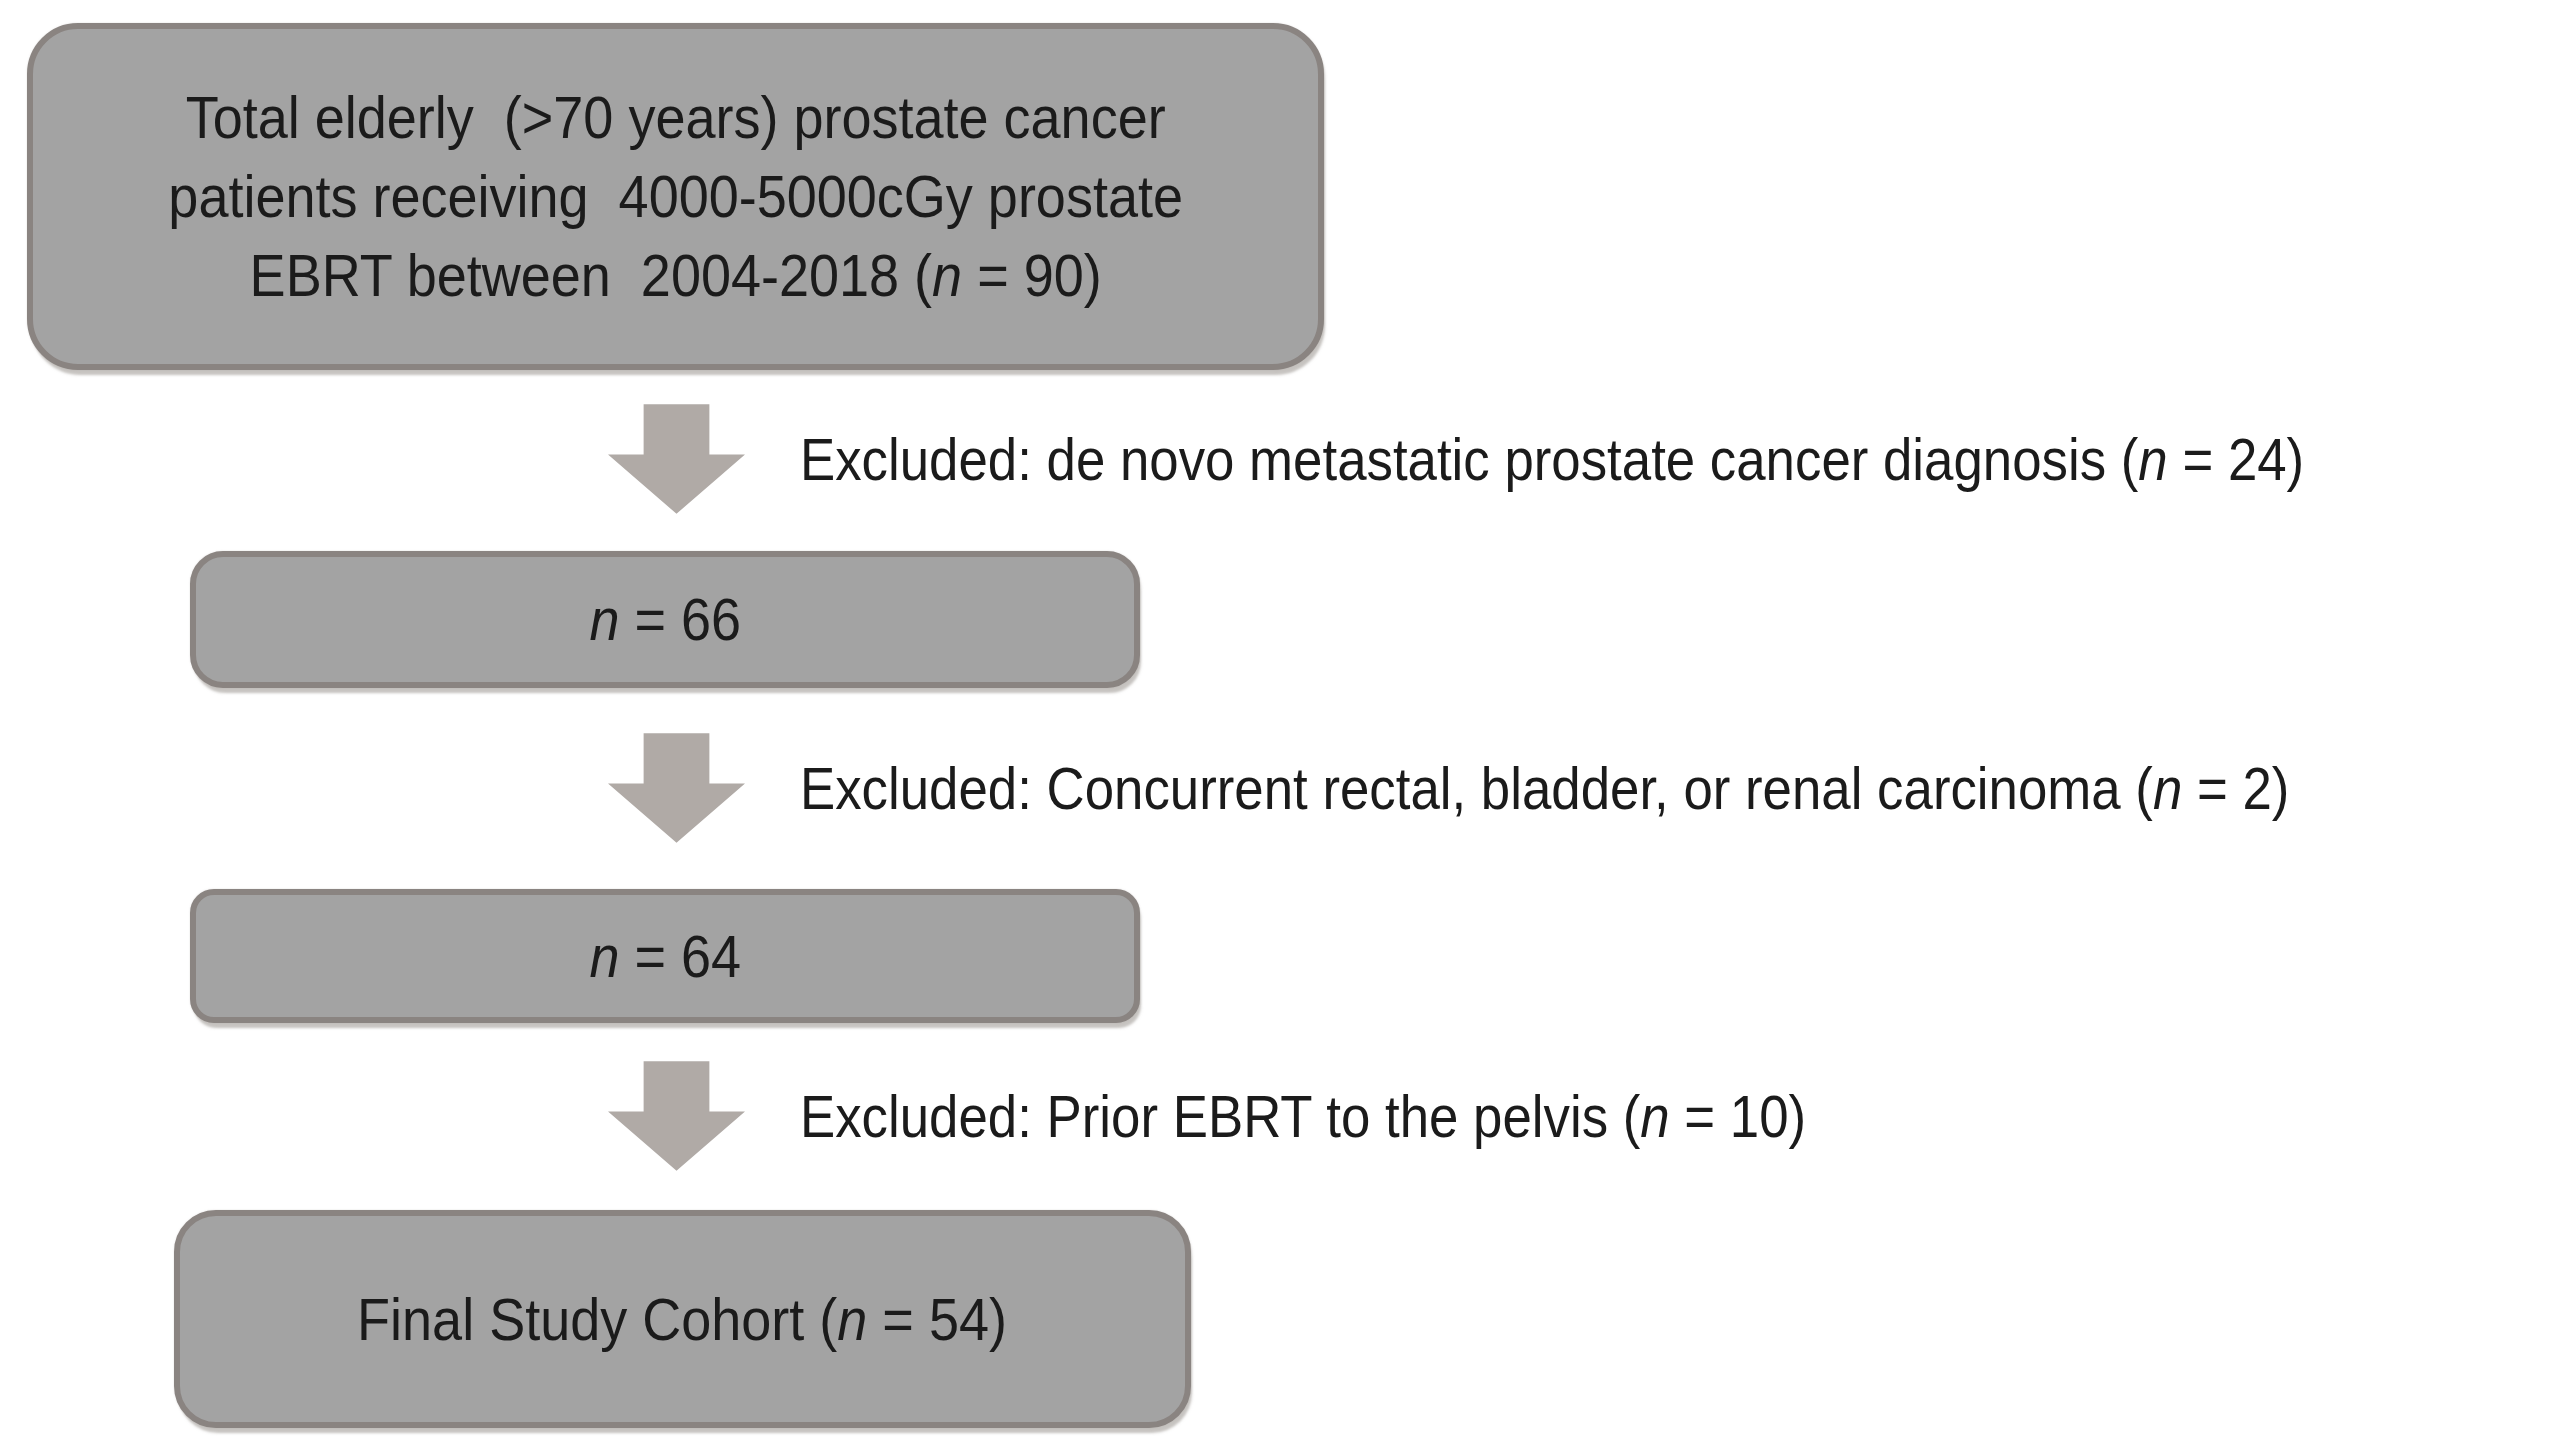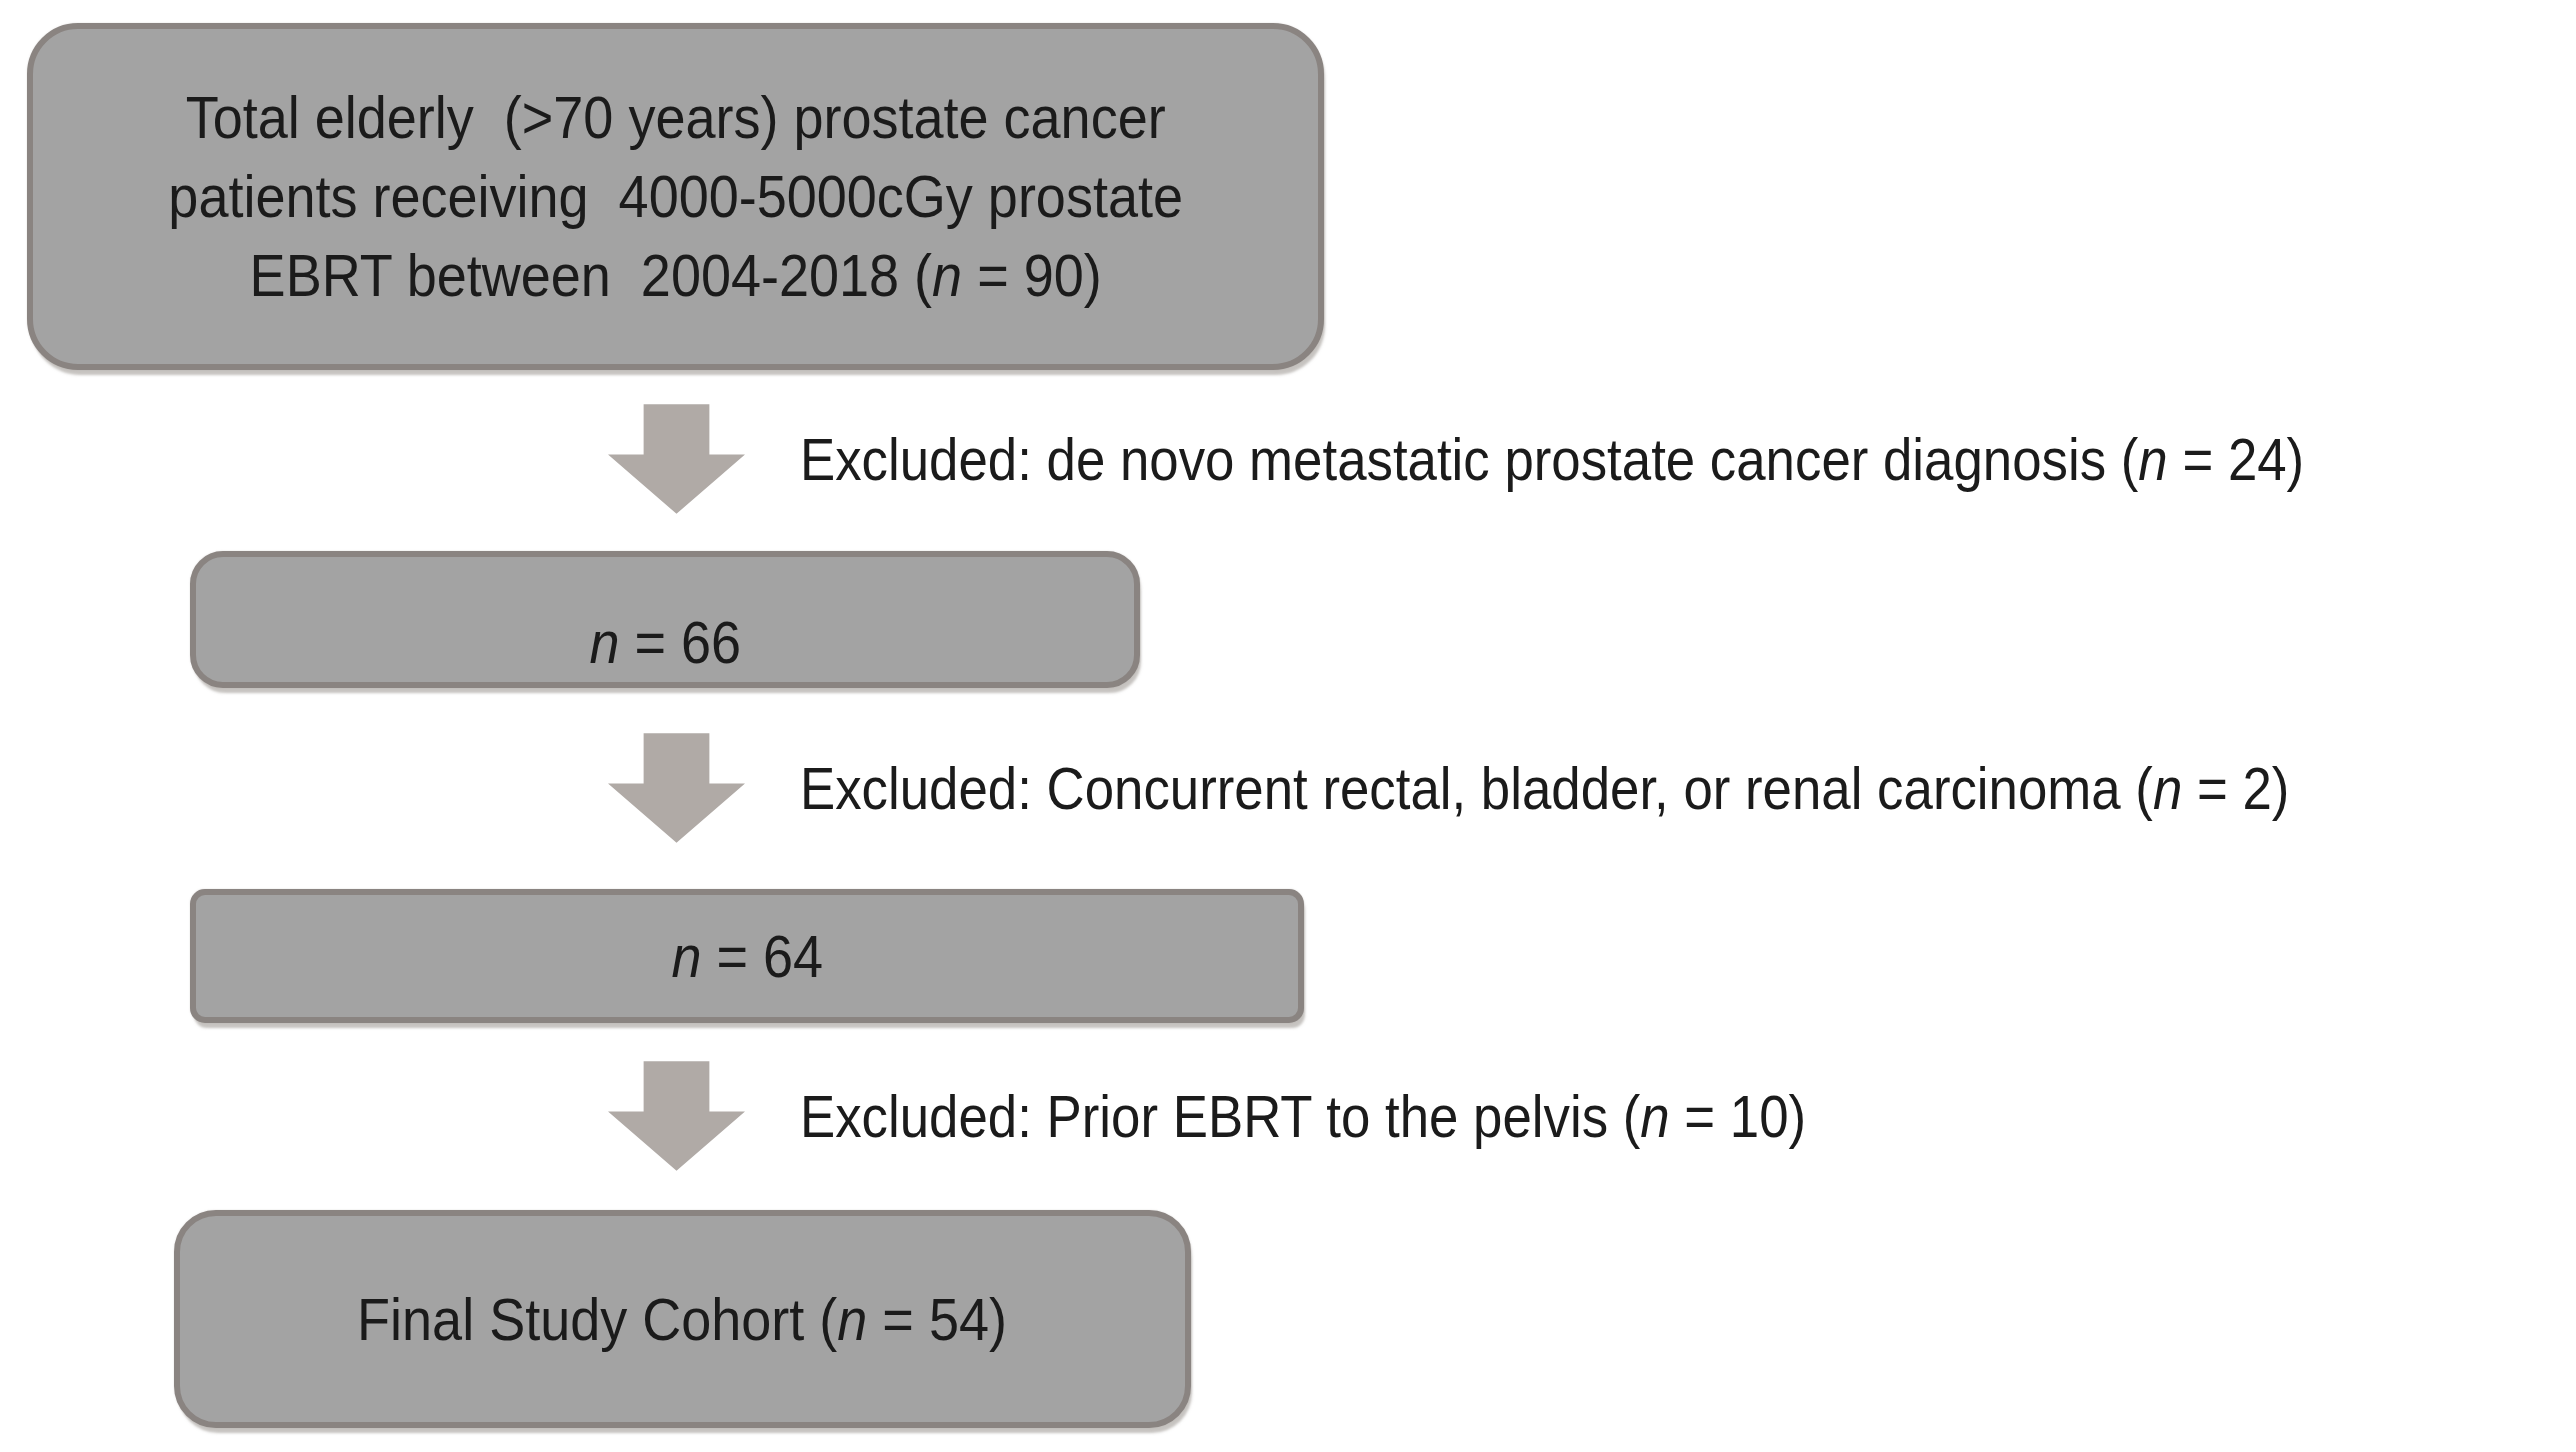--- a/index.html
+++ b/index.html
@@ -25,22 +25,22 @@
     box-sizing: border-box;
     background: #a3a3a3;
     border: 6.4px solid var(--border-color, #8a8481);
     display: flex;
     align-items: center;
     justify-content: center;
     box-shadow: 2.7px 6.4px 2.7px -1.8px rgba(151, 145, 141, 0.55),
                 0 0 1.8px rgba(151, 145, 141, 0.35);
   }
   #box-0 { left: 27.4px;  top: 23px;   width: 1297px; height: 347px; border-radius: 51px; }
-  #box-1 { left: 190px; top: 551px;  width: 950px; height: 137px; border-radius: 33px; align-items: flex-end; }
-  #box-2 { left: 190px; top: 889px;  width: 1114px; height: 134px; border-radius: 15px; }
+  #box-1 { left: 190px; top: 551px;  width: 950px; height: 137px; border-radius: 33px; }
+  #box-2 { left: 190px; top: 889px;  width: 950px; height: 134px; border-radius: 24px; }
   #box-3 { left: 174px; top: 1210px; width: 1017px; height: 218px; border-radius: 42px; }
   .box-text {
     font-size: 60px;
     line-height: 79px;
     white-space: pre;
     text-align: center;
     transform: scaleX(0.90);
     transform-origin: center center;
   }
   .it { font-style: italic; }

